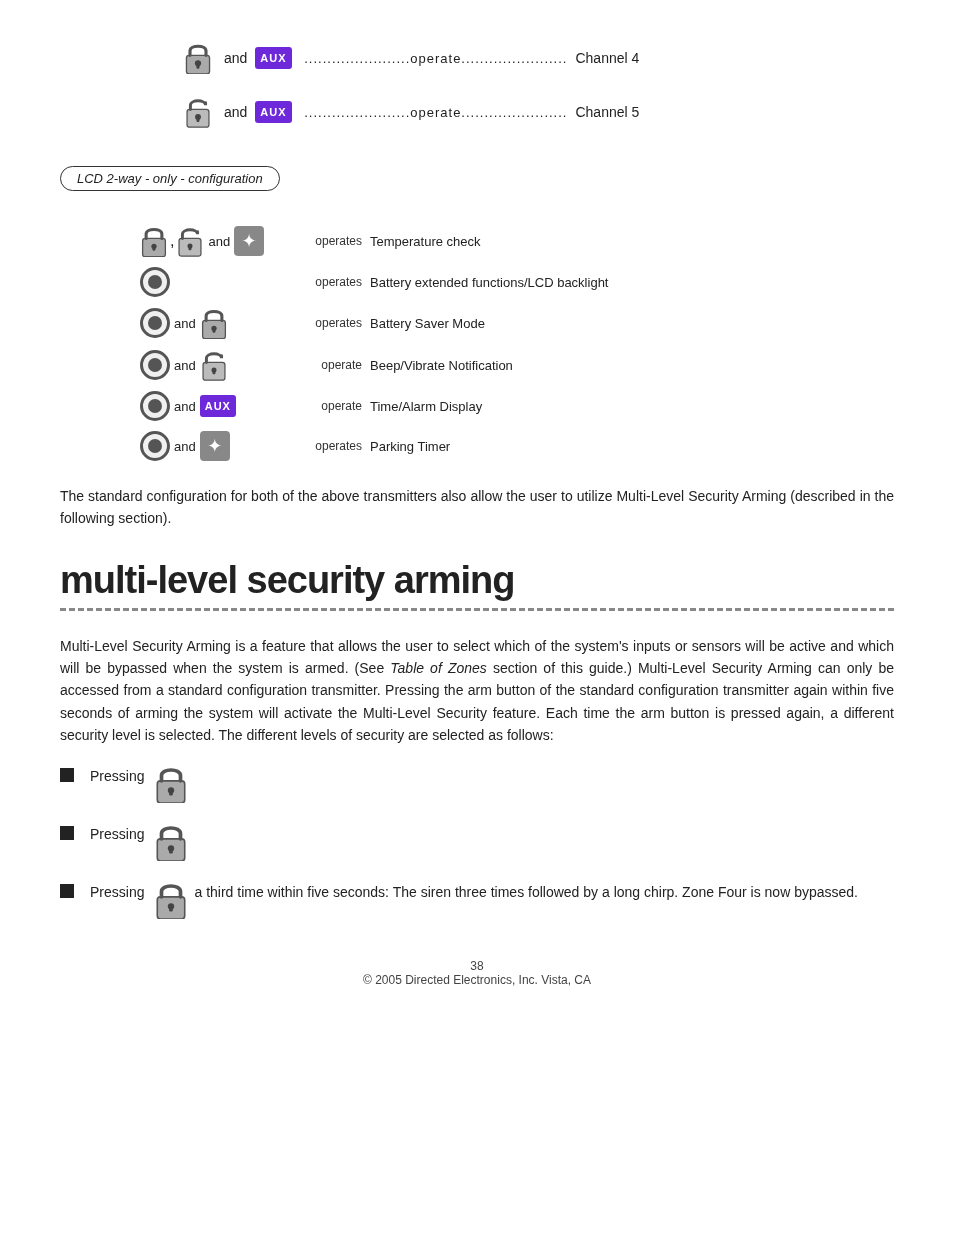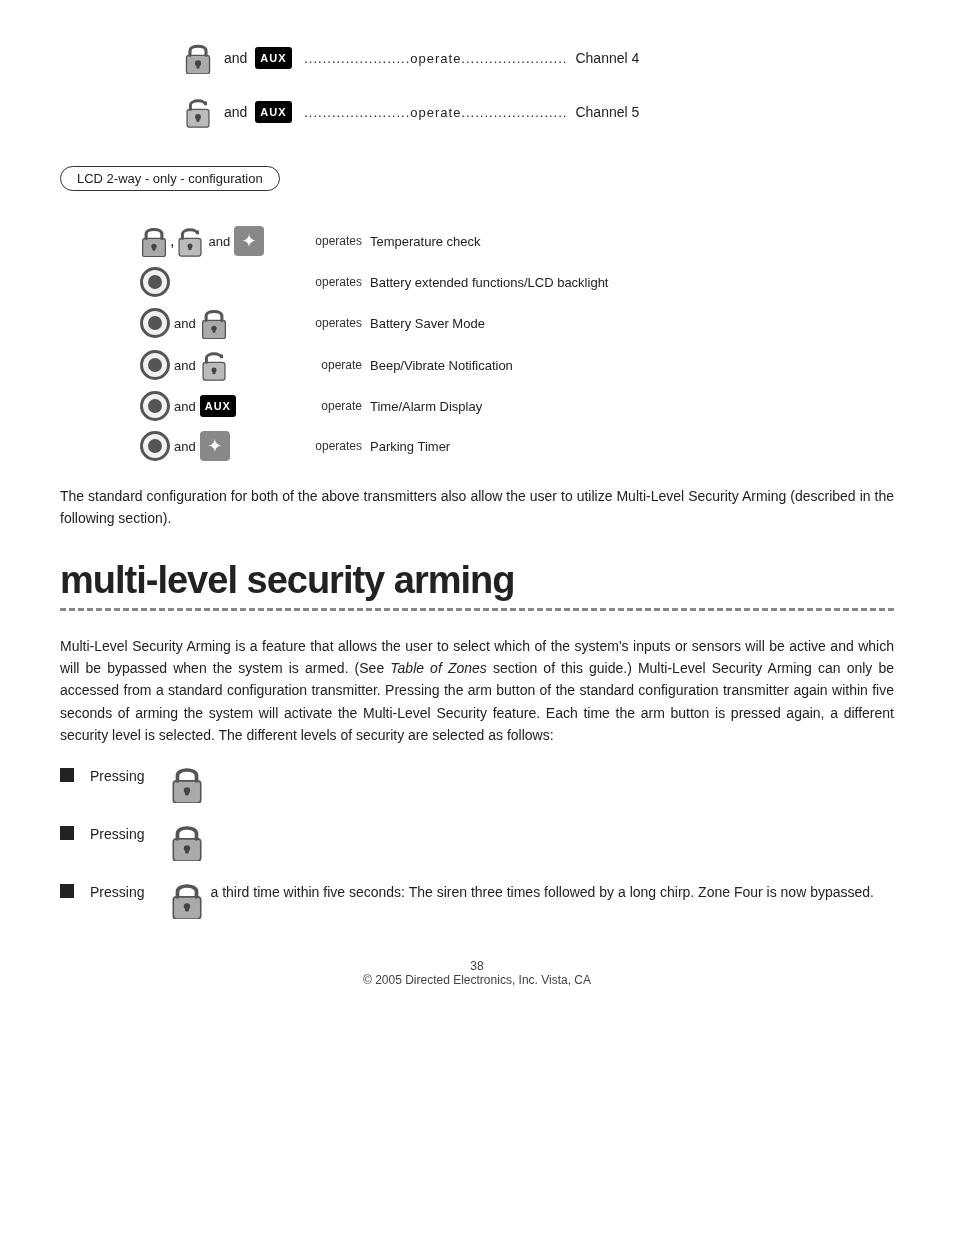--- a/index.html
+++ b/index.html
@@ -44,21 +44,21 @@
     .lock-icon svg {
       width: 32px;
       height: 32px;
     }
 
     
     .aux-btn {
       display: inline-flex;
       align-items: center;
       justify-content: center;
-      background: #000000;
+      background: #6d28d9;
       color: #fff;
       font-weight: bold;
       font-size: 11px;
       padding: 2px 5px;
       border-radius: 3px;
       min-width: 32px;
       height: 22px;
       letter-spacing: 1px;
     }
 
@@ -174,21 +174,21 @@
     }
     .bullet-content {
       display: flex;
       align-items: flex-start;
       flex: 1;
       font-size: 14px;
       line-height: 1.6;
       flex-wrap: wrap;
     }
     .bullet-content .pressing-label {
-      margin-right: 20px;
+      margin-right: 4px;
     }
     .bullet-content .lock-inline {
       margin: 0 6px;
       display: inline-flex;
       align-items: center;
       vertical-align: middle;
     }
 
     
     .footer {
@@ -238,21 +238,21 @@
       <circle cx="16" cy="25" r="3.5" fill="#444"></circle>
       <rect x="14.2" y="25" width="3.5" height="6" rx="1.2" fill="#444"></rect>
     </svg>
   </span>
   <span class="and-text">and</span>
   <span class="aux-btn">AUX</span>
   <span class="dots-text">&nbsp;.......................operate.......................</span>
   <span class="channel-label">Channel 5</span>
 </div>
 
-<div style="margin-top: 20px; margin-bottom: 10px;">
+<div style="margin-top: 20px; margin-bottom: 10px; font-style: italic;">
   <span class="lcd-config">LCD 2-way - only - configuration</span>
 </div>
 
 <div class="lcd-section">
 
   <div class="lcd-row">
     <div class="lcd-icons">
 
       <svg viewBox="0 0 32 36" width="28" height="32">
         <rect x="3" y="15" width="26" height="21" rx="3" fill="#aaa" stroke="#555" stroke-width="1.5"></rect>

